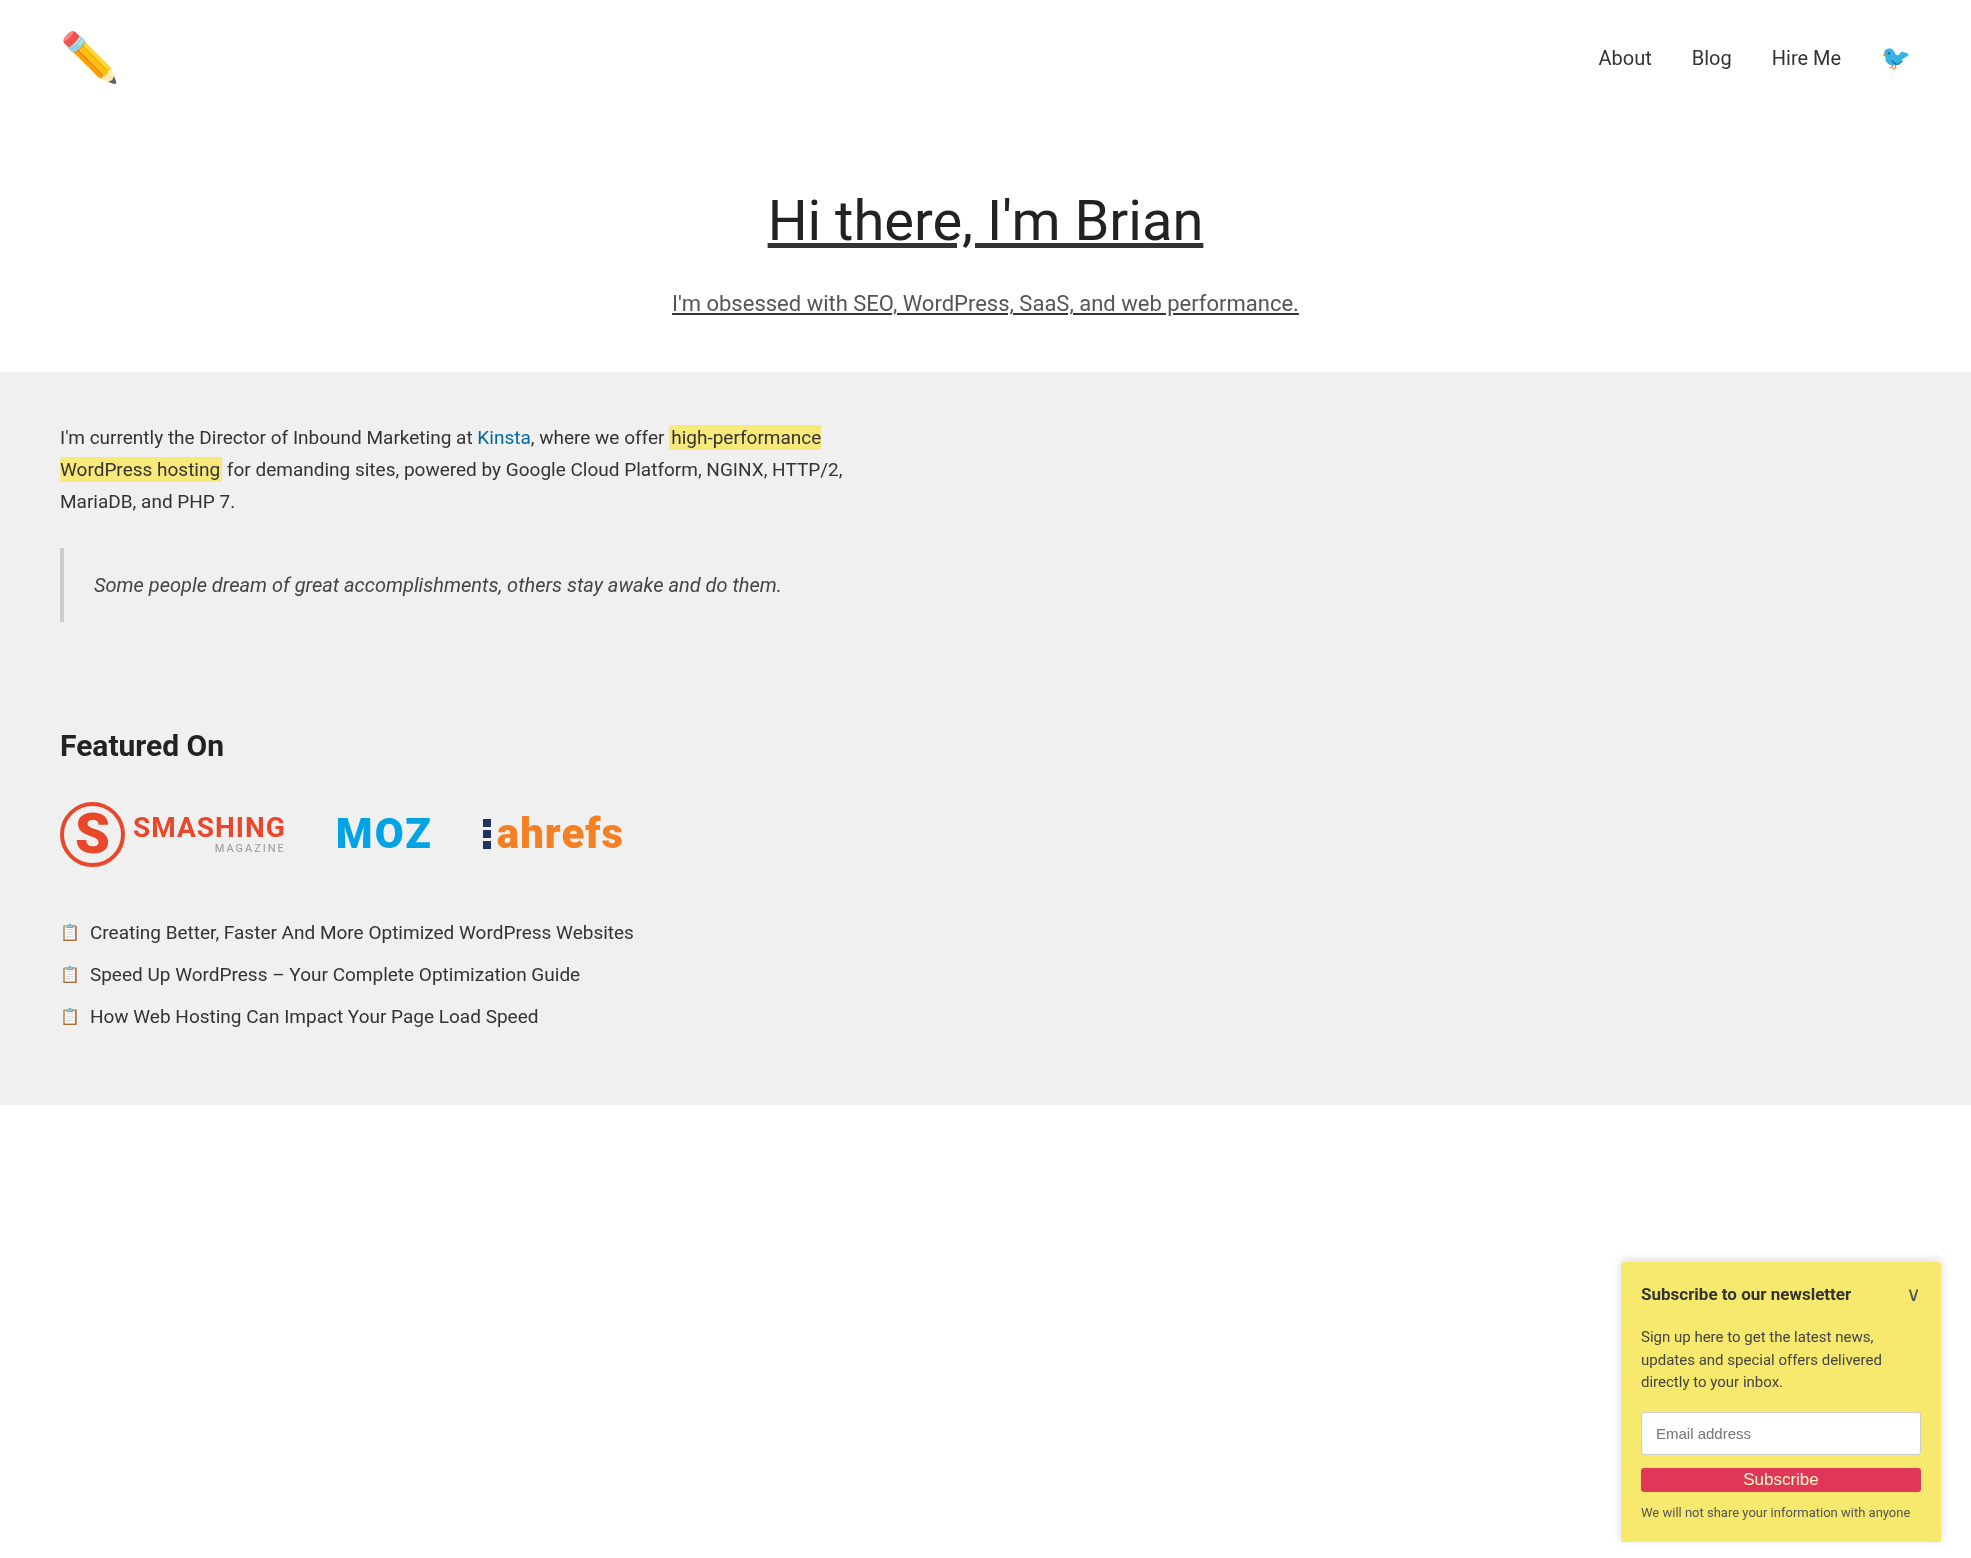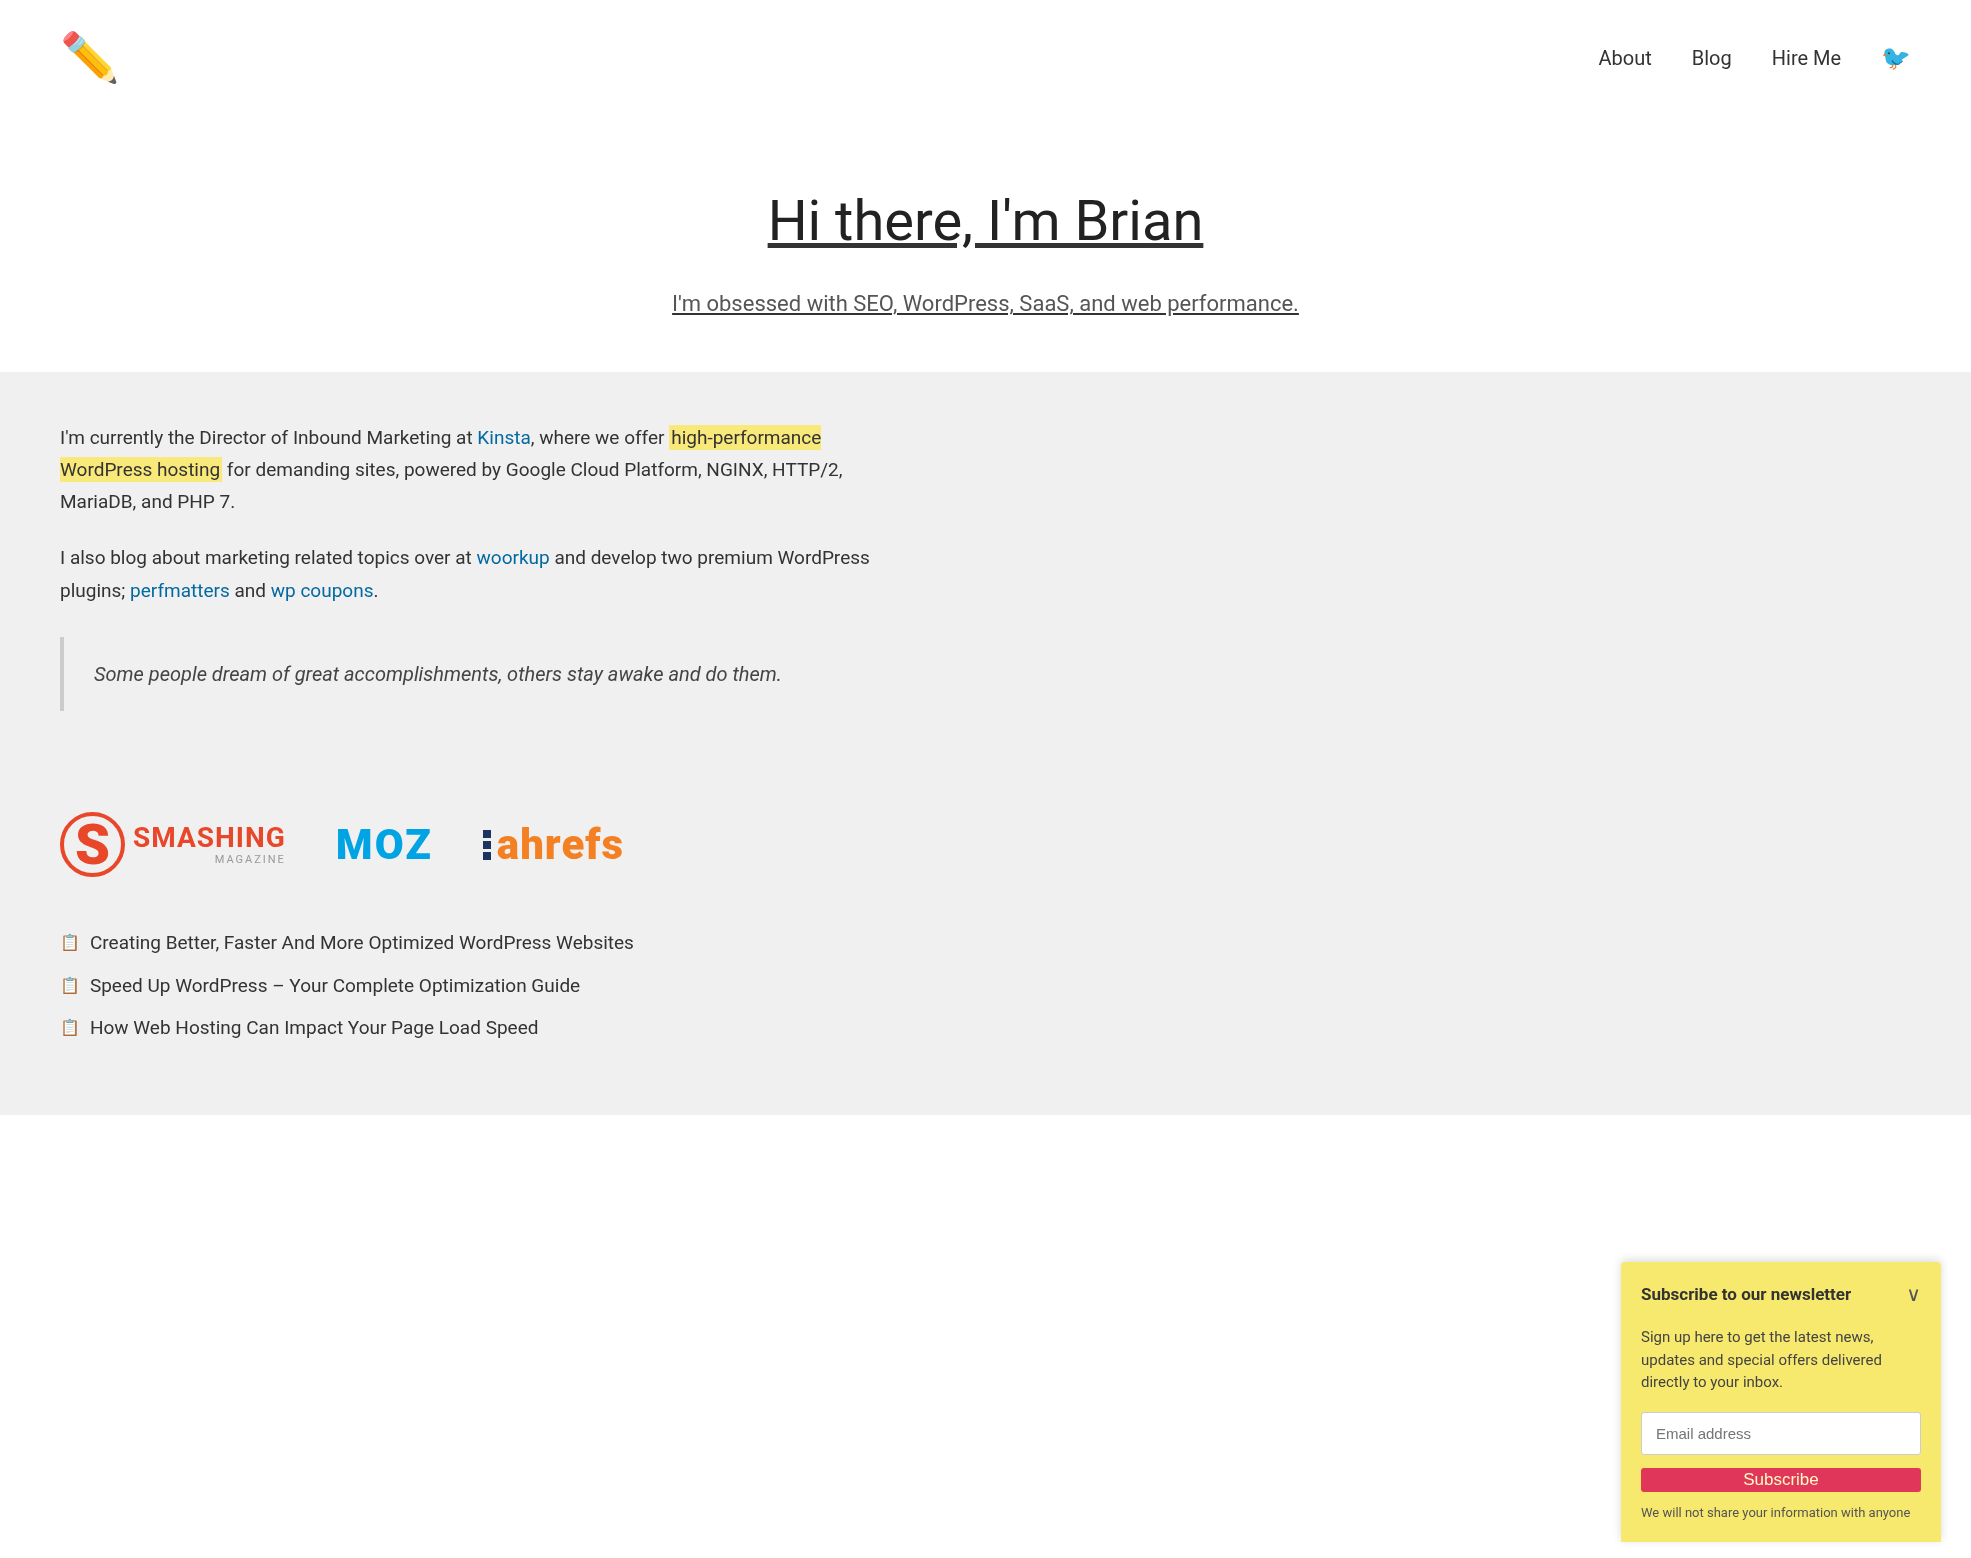--- a/index.html
+++ b/index.html
@@ -328,30 +328,28 @@
 <section class="hero">
   <h1>Hi there, I'm Brian</h1>
   <p>I'm obsessed with SEO, WordPress, SaaS, and web performance.</p>
 </section>
 
 <section class="content-section">
   <div class="content-text">
     <p>
       <span>I'm currently the Director of Inbound Marketing at </span><a href="#" class="link-pink">Kinsta</a><span>, where we offer </span><span class="highlight-yellow">high-performance WordPress hosting</span><span> for demanding sites, powered by Google Cloud Platform, NGINX, HTTP/2, MariaDB, and PHP 7.</span>
     </p>
-    <p>
-      <span>I also blog about marketing related topics over at </span><a href="#" class="link-pink">woorkup</a><span> and develop two premium WordPress plugins; </span><a href="#" class="link-pink">perfmatters</a><span> and </span><a href="#" class="link-pink">wp coupons</a><span>.</span>
-    </p>
     <blockquote class="blockquote-section">
       <p>Some people dream of great accomplishments, others stay awake and do them.</p>
     </blockquote>
   </div>
 </section>
 
 <section class="featured-section">
+  <h2>Featured On</h2>
 
   <div class="logos-row">
 
     <div class="logo-smashing">
       <div class="smashing-s">S</div>
       <div class="smashing-text">
         <span class="top">SMASHING</span>
         <span class="bottom">MAGAZINE</span>
       </div>
     </div>

